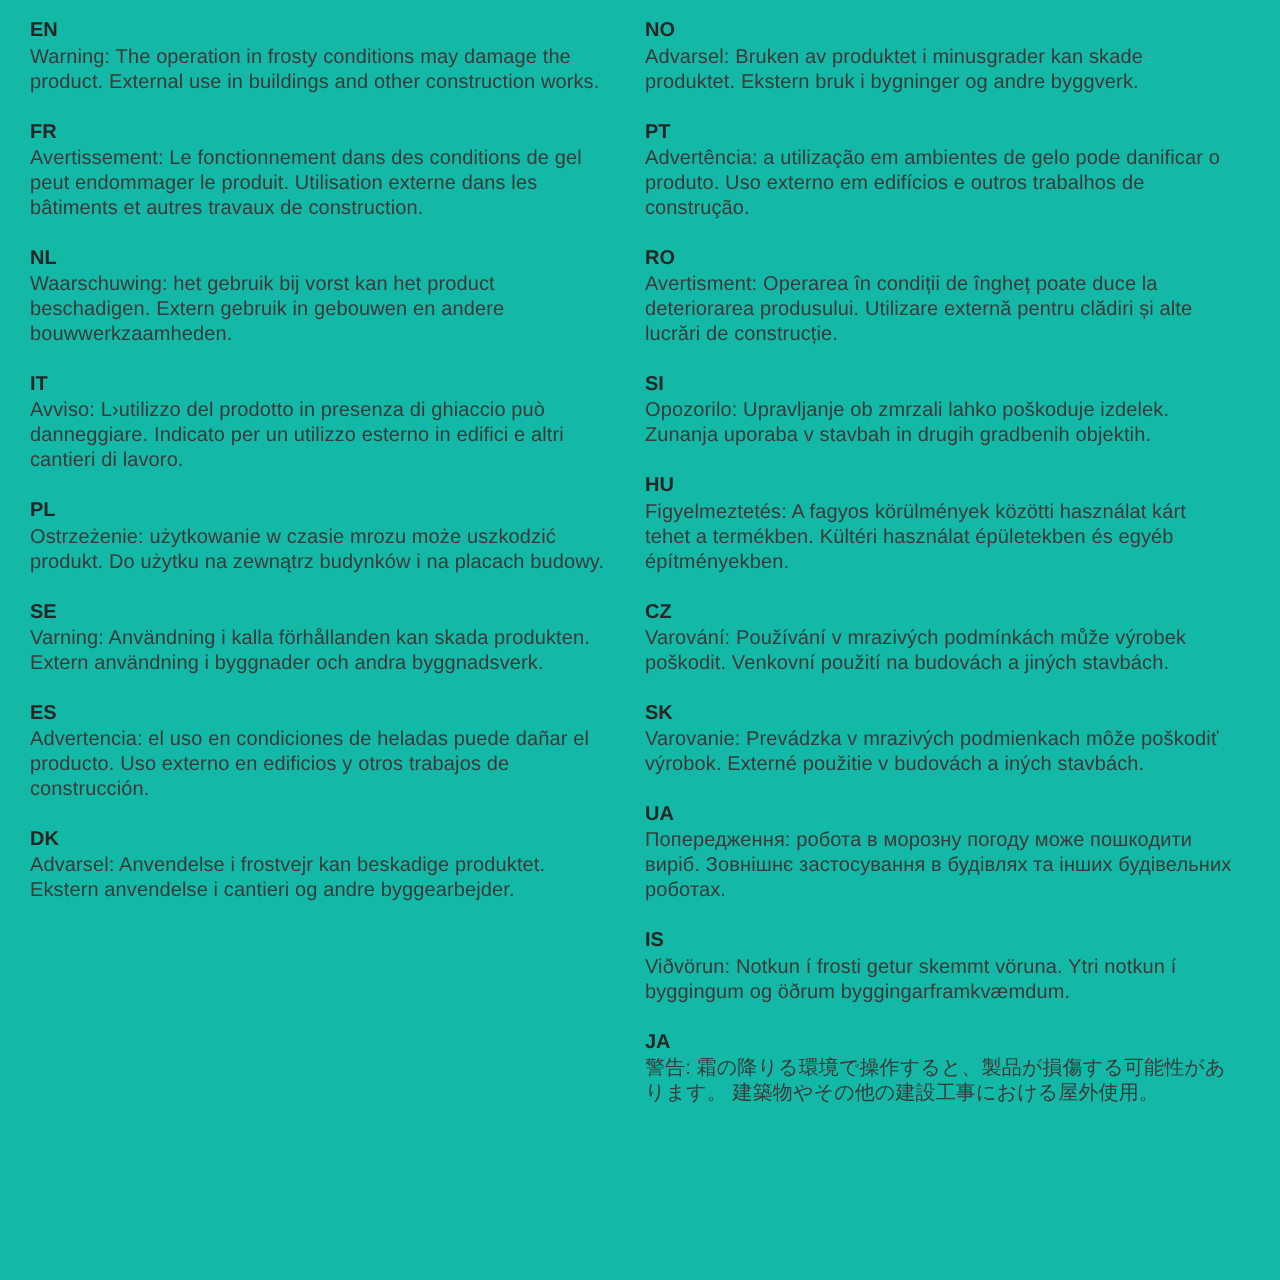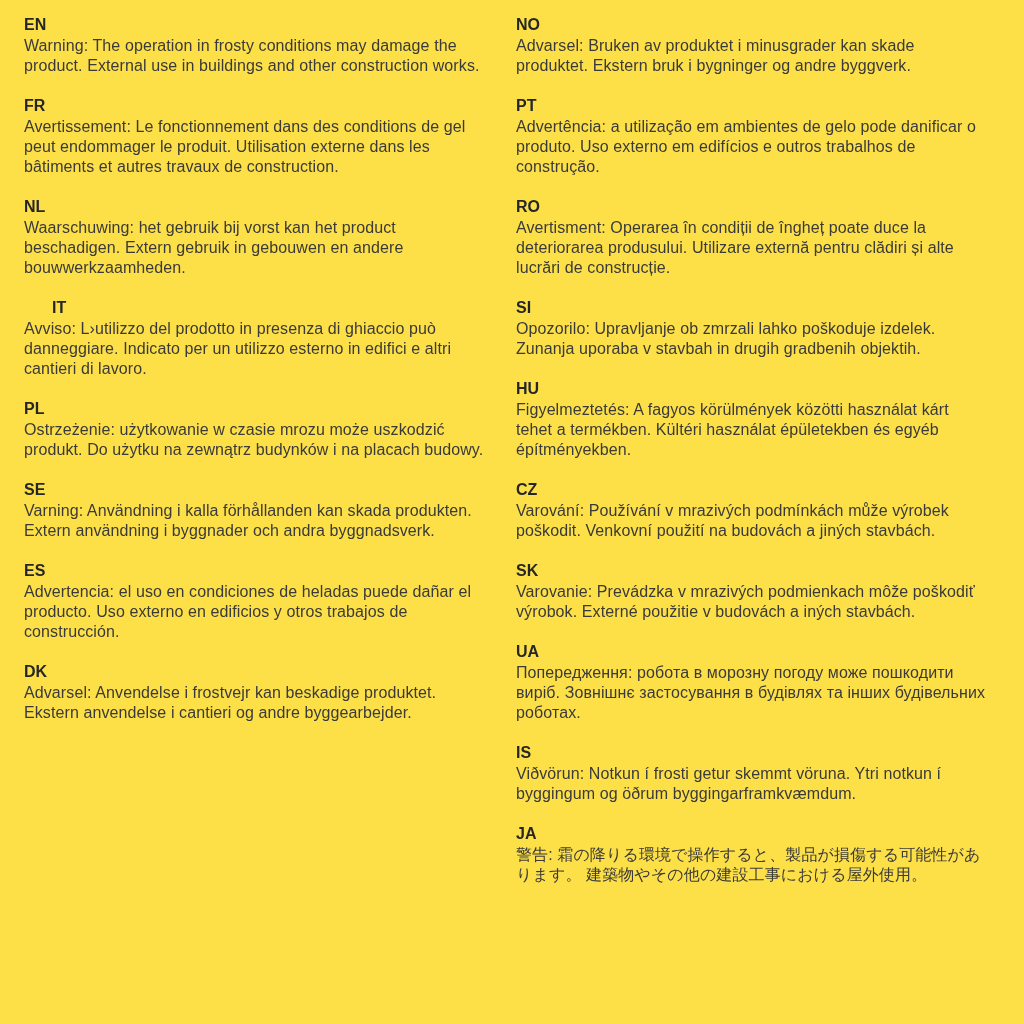--- a/index.html
+++ b/index.html
@@ -38,37 +38,37 @@
     font-size: 16px;
     line-height: 20px;
     font-weight: 400;
     color: #3a3a3a;
     letter-spacing: 0.1px;
   }
 </style>
 </head>
 <body>
 
-<div class="page" style="background: #fde047;">
+<div class="page" style="background: #14b8a6;">
 
   <div class="col">
     <section class="lang">
       <h2 class="code" style="color: rgb(38, 38, 38);">EN</h2>
       <p class="txt" style="color: rgb(58, 58, 58);">Warning: The operation in frosty conditions may damage the product. External use in buildings and other construction works.</p>
     </section>
     <section class="lang">
       <h2 class="code" style="color: rgb(38, 38, 38);">FR</h2>
       <p class="txt" style="color: rgb(58, 58, 58);">Avertissement: Le fonctionnement dans des conditions de gel peut endommager le produit. Utilisation externe dans les bâtiments et autres travaux de construction.</p>
     </section>
     <section class="lang">
       <h2 class="code" style="color: rgb(38, 38, 38);">NL</h2>
       <p class="txt" style="color: rgb(58, 58, 58);">Waarschuwing: het gebruik bij vorst kan het product beschadigen. Extern gebruik in gebouwen en andere bouwwerkzaamheden.</p>
     </section>
     <section class="lang">
-      <h2 class="code" style="color: rgb(38, 38, 38); margin-left: 28px;">IT</h2>
+      <h2 class="code" style="color: rgb(38, 38, 38);">IT</h2>
       <p class="txt" style="color: rgb(58, 58, 58);">Avviso: L›utilizzo del prodotto in presenza di ghiaccio può danneggiare. Indicato per un utilizzo esterno in edifici e altri cantieri di lavoro.</p>
     </section>
     <section class="lang">
       <h2 class="code" style="color: rgb(38, 38, 38);">PL</h2>
       <p class="txt" style="color: rgb(58, 58, 58);">Ostrzeżenie: użytkowanie w czasie mrozu może uszkodzić produkt. Do użytku na zewnątrz budynków i na placach budowy.</p>
     </section>
     <section class="lang">
       <h2 class="code" style="color: rgb(38, 38, 38);">SE</h2>
       <p class="txt" style="color: rgb(58, 58, 58);">Varning: Användning i kalla förhållanden kan skada produkten. Extern användning i byggnader och andra byggnadsverk.</p>
     </section>

